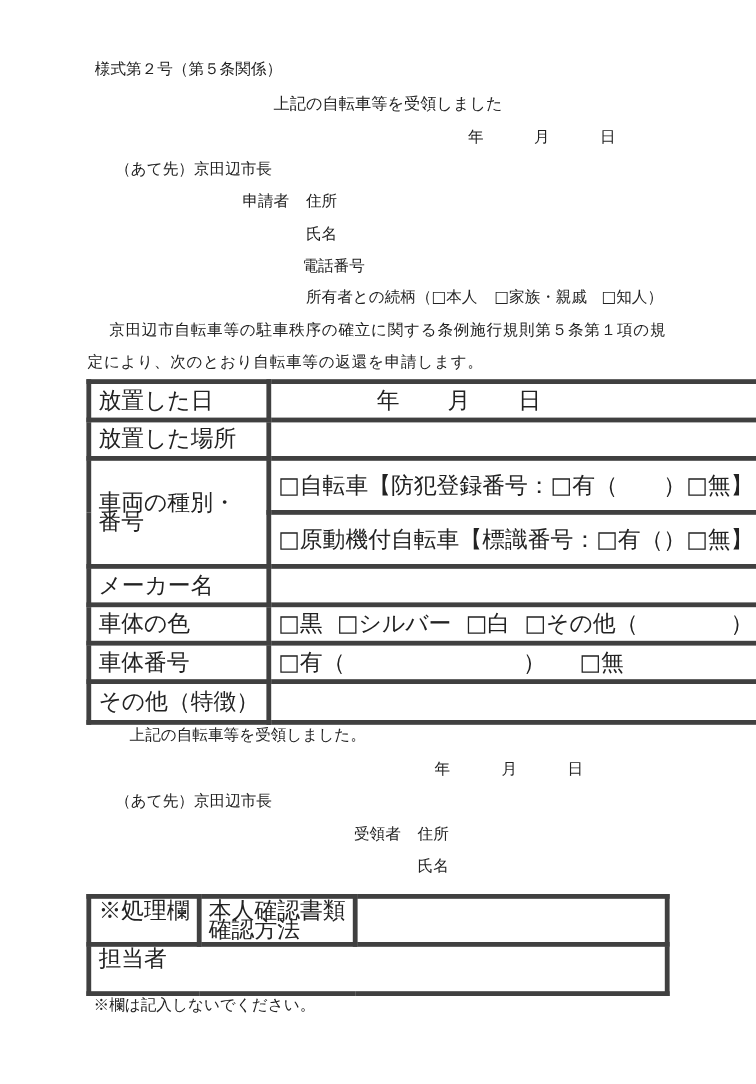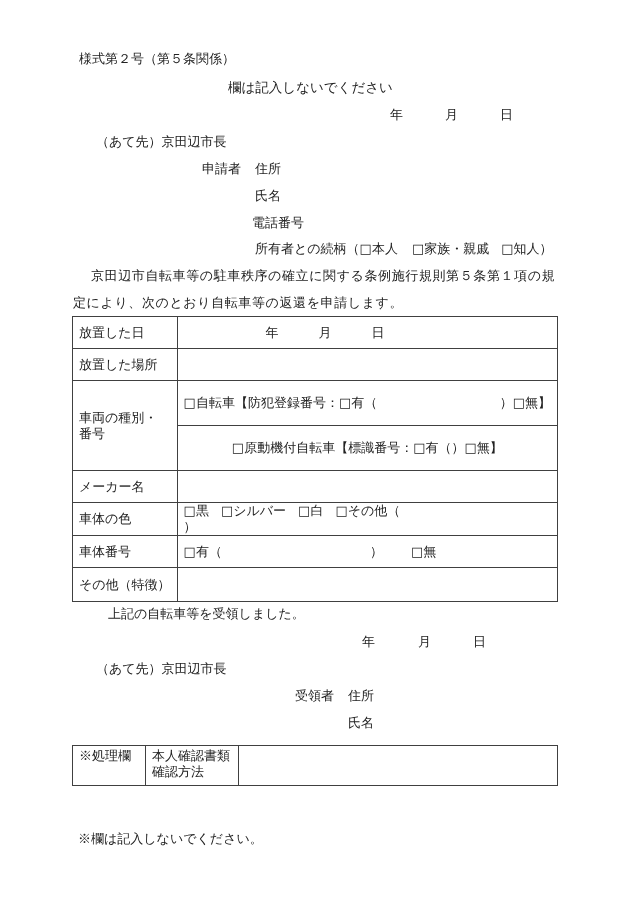--- a/index.html
+++ b/index.html
@@ -1,31 +1,31 @@
 <!DOCTYPE html>
 <html><head>
 <meta charset="utf-8">
 <style>
   html, body { margin:0; padding:0; background:#ffffff; }
   body { width:630px; height:903px; position:relative; overflow:hidden;
          font-family:"DejaVu Serif","Liberation Serif",serif; color:#222; font-size:13px; }
   .abs { position:absolute; white-space:nowrap; line-height:16px; }
   table { border-collapse:collapse; position:absolute; }
-  td { border:1px solid #404040; padding:0 6px; vertical-align:middle; font-size:13px; line-height:16px; white-space:nowrap; }
+  td { border:4px solid #404040; padding:0 6px; vertical-align:middle; font-size:19px; line-height:16px; white-space:nowrap; }
   .main-table { left:72px; top:316px; width:486px; }
   .main-table td.lbl { width:88px; }
   .proc-table { left:72px; top:745px; width:486px; }
   .proc-table td { vertical-align:top; padding:2px 6px; }
   .sp { display:inline-block; }
 </style>
 </head>
 <body>
 
 <div class="abs" style="left:79px;top:51px;">様式第２号（第５条関係）</div>
-<div class="abs" style="left:228px;top:79px;font-size:13.5px;">欄は記入しないでください</div>
+<div class="abs" style="left:228px;top:79px;font-size:13.5px;">上記の自転車等を受領しました</div>
 
 <div>
   <span class="abs" style="left:390px;top:107px;">年</span>
   <span class="abs" style="left:445px;top:107px;">月</span>
   <span class="abs" style="left:500px;top:107px;">日</span>
 </div>
 
 <div class="abs" style="left:96px;top:134px;">（あて先）京田辺市長</div>
 
 <div>
@@ -73,21 +73,21 @@
       </div>
     </td>
   </tr>
   <tr style="height:32px">
     <td class="lbl">メーカー名</td>
     <td></td>
   </tr>
   <tr style="height:32px">
     <td class="lbl">車体の色</td>
     <td>
-      <div style="display:flex;justify-content:space-between;flex-direction:column;">
+      <div style="display:flex;justify-content:space-between;">
         <span>
           <span>□黒</span><span class="sp" style="width:12px"></span><span>□シルバー</span><span class="sp" style="width:12px"></span><span>□白</span><span class="sp" style="width:12px"></span><span>□その他（</span>
         </span>
         <span>）</span>
       </div>
     </td>
   </tr>
   <tr style="height:32px">
     <td class="lbl">車体番号</td>
     <td>
@@ -120,16 +120,19 @@
 <table class="proc-table">
   <tbody>
       <tr style="height:40px">
     <td style="width:60px;">※処理欄</td>
     <td style="width:80px;">
       <div>本人確認書類</div>
       <div>確認方法</div>
     </td>
     <td></td>
   </tr>
+  <tr style="height:41px">
+    <td colspan="3"><span>担当者</span></td>
+  </tr>
 </tbody>
   </table>
 
 <div class="abs" style="left:78px;top:831px;">※欄は記入しないでください。</div>
 
 </body></html>

